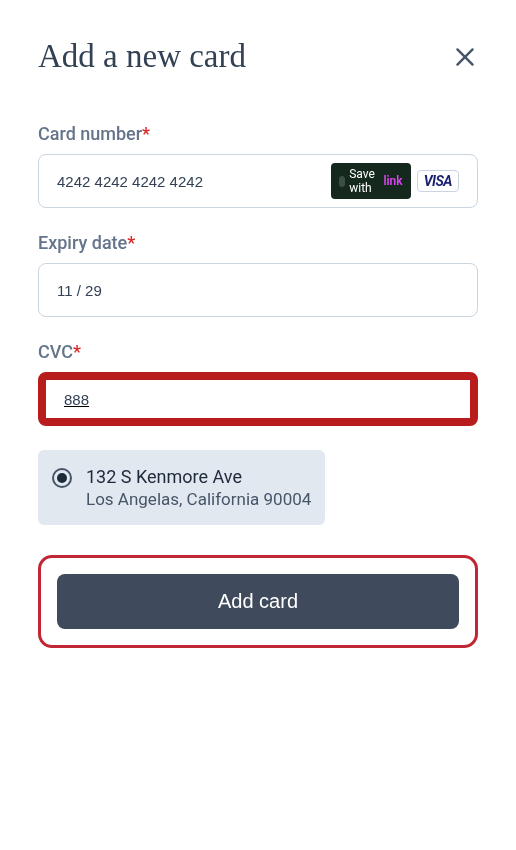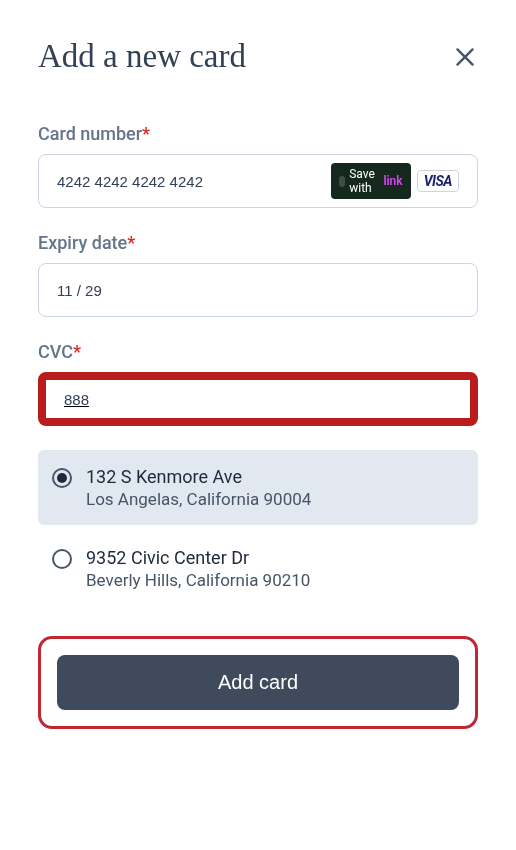--- a/index.html
+++ b/index.html
@@ -20,21 +20,21 @@
   .savelink .lk { color: #d946ef; font-weight: 600; }
   .visa { border: 1px solid #cbd5e1; border-radius: 4px; padding: 2px 6px; font-weight: 700; color: #1a1f71; font-style: italic; font-size: 14px; letter-spacing: -0.5px; background:#fff; }
   .section-heading { font-size: 18px; font-weight: 700; color: #1e293b; margin-top: 28px; margin-bottom: 18px; }
   .addr-option { display: flex; align-items: flex-start; gap: 14px; padding: 16px 14px; border-radius: 6px; cursor: pointer; }
   .addr-option.selected { background: #e2e8f0; }
   .radio { width: 20px; height: 20px; border: 2px solid #475569; border-radius: 50%; flex-shrink: 0; position: relative; margin-top:2px; }
   .radio.selected::after { content:""; position:absolute; inset:3px; background:#1e293b; border-radius:50%; }
   .addr-text { display:flex; flex-direction:column; gap:2px; }
   .addr-line1 { font-size: 18px; color: #1e293b; }
   .addr-line2 { font-size: 17px; color: #475569; }
-  .addr-list { display:flex; flex-direction:column; gap:6px; margin-bottom: 30px; }
+  .addr-list { display:flex; flex-direction:row; gap:6px; margin-bottom: 30px; }
   .big-btn-wrap { border: 3px solid #c02633; border-radius: 14px; padding: 16px; }
   .big-btn { width: 100%; background: #3f4a5c; color: #fff; font-size: 20px; padding: 16px 0; border: none; border-radius: 8px; cursor: pointer; }
 </style>
 </head>
 <body>
 
 <div class="container">
   <div class="header">
     <h1 class="title">Add a new card</h1>
     <span class="close-btn">
@@ -81,25 +81,18 @@
   </div>
 
   <div class="addr-list">
     <div class="addr-option selected">
       <span class="radio selected"></span>
       <div class="addr-text">
         <span class="addr-line1">132 S Kenmore Ave</span>
         <span class="addr-line2">Los Angelas, California 90004</span>
       </div>
     </div>
-    <div class="addr-option">
-      <span class="radio"></span>
-      <div class="addr-text">
-        <span class="addr-line1">9352 Civic Center Dr</span>
-        <span class="addr-line2">Beverly Hills, California 90210</span>
-      </div>
-    </div>
   </div>
 
   <div class="big-btn-wrap">
     <button class="big-btn">Add card</button>
   </div>
 </div>
 
 </body></html>

